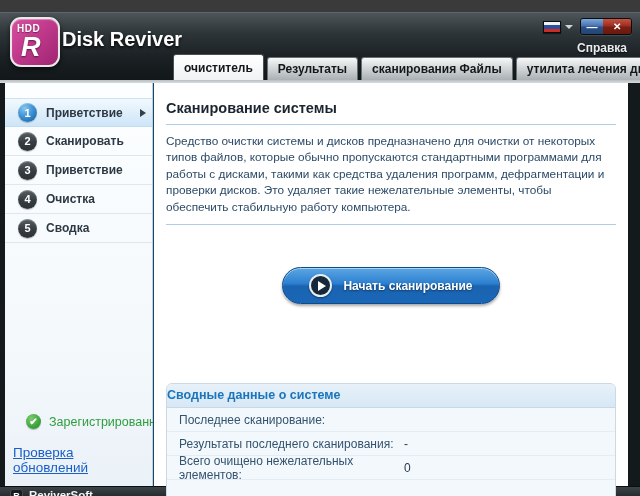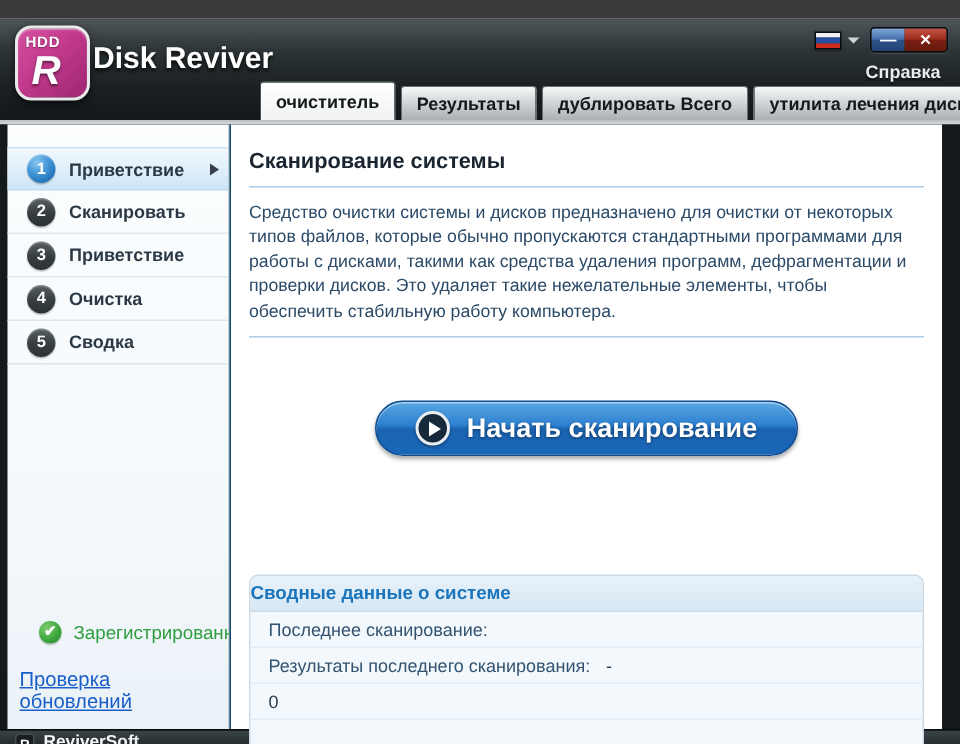--- a/index.html
+++ b/index.html
@@ -120,21 +120,21 @@
   .content h1 { font-size:14.5px; font-weight:bold; color:#1a2530; margin-bottom:8px; }
   .blue-divider { height:1px; background:#aecce6; margin-bottom:8px; }
   .content .desc { font-size:11.8px; line-height:16.4px; color:#2b4a68; margin-bottom:9px; }
 
   .scan-wrap { text-align:center; margin-top:42px; height:38px; }
   .scan-btn {
     display:inline-flex; align-items:center; gap:11px; height:37px; padding:0 26px;
     border-radius:19px; border:1px solid #0d4b8d; cursor:pointer;
     background:linear-gradient(180deg,#5ba7e3 0%, #2d80d0 44%, #1a63b0 52%, #1a67b8 100%);
     box-shadow:0 2px 3px rgba(0,0,0,.35), inset 0 1px 0 rgba(255,255,255,.5);
-    color:#fff; font-size:18px; font-weight:bold; font-family:inherit;
+    color:#fff; font-size:12px; font-weight:bold; font-family:inherit;
     text-shadow:0 1px 2px rgba(0,0,0,.45);
   }
   .play-icon {
     width:23px; height:23px; border-radius:50%; flex:none;
     background:radial-gradient(circle at 38% 32%, #3c5million, #16293a);
     background:#16293a; border:2px solid #e9eef2;
     display:flex; align-items:center; justify-content:center;
     box-shadow:0 1px 2px rgba(0,0,0,.4);
   }
   .play-tri { width:0; height:0; margin-left:3px; border-top:5px solid transparent; border-bottom:5px solid transparent; border-left:8px solid #ffffff; }
@@ -191,21 +191,21 @@
     <div class="winbtns">
       <div class="btn-min">—</div>
       <div class="btn-close">✕</div>
     </div>
 
     <div class="help-link">Справка</div>
 
     <div class="tabs">
       <div class="tab active">очиститель</div>
       <div class="tab">Результаты</div>
-      <div class="tab">дублировать Всего</div>
+      <div class="tab">сканирования Файлы</div>
       <div class="tab">утилита лечения диска</div>
 
     </div>
   </div>
 
   <div class="strip"></div>
 
   <div class="app-body">
 
     <div class="sidebar">
@@ -259,20 +259,21 @@
       <div class="summary">
         <div class="summary-header">Сводные данные о системе</div>
         <div class="summary-row">
           <span class="cell-label">Последнее сканирование:</span>
         </div>
         <div class="summary-row">
           <span class="cell-label">Результаты последнего сканирования:</span>
           <span class="cell-value">-</span>
         </div>
         <div class="summary-row">
+          <span class="cell-label">Всего очищено нежелательных элементов:</span>
           <span class="cell-value">0</span>
         </div>
         <div class="summary-footer"></div>
       </div>
     </div>
   </div>
 
   <div class="statusbar">
     <span class="brand">
       <span class="brand-icon">R</span>

